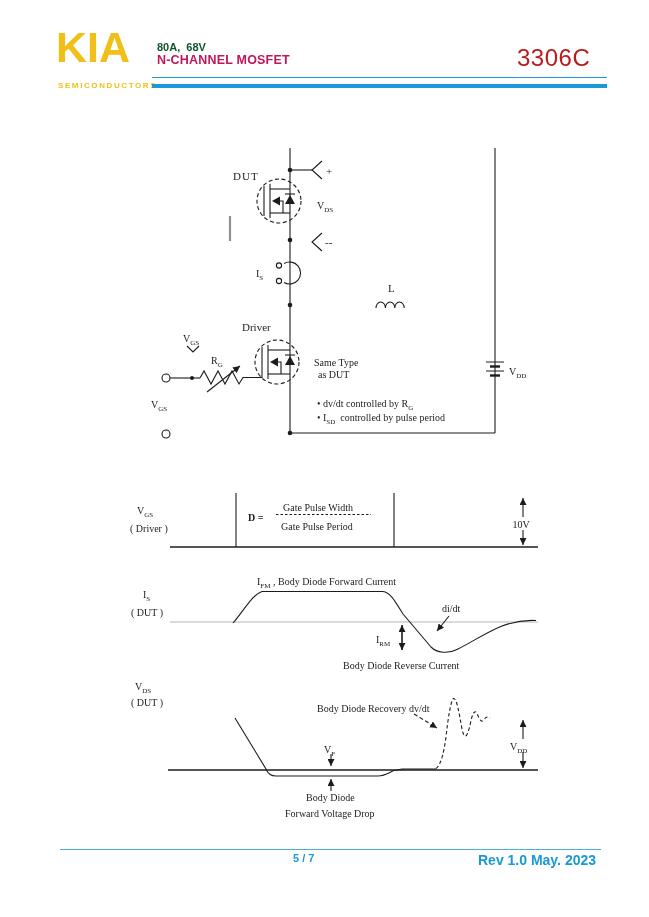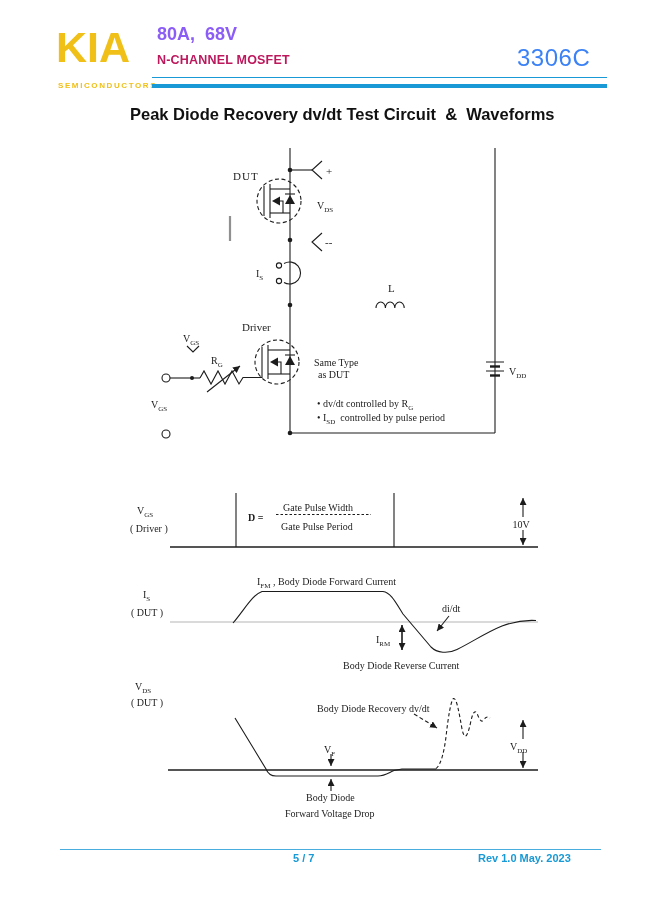--- a/index.html
+++ b/index.html
@@ -3,31 +3,31 @@
 <meta charset="utf-8">
 <style>
   html,body{margin:0;padding:0;background:#ffffff;}
   .page{position:relative;width:607px;height:917px;background:#fff;overflow:hidden;
         font-family:"Liberation Sans",sans-serif;}
   .abs{position:absolute;}
   
   .logo-kia{left:56px;top:26px;font-size:43px;font-weight:bold;color:#f0c018;
             letter-spacing:0px;line-height:1;}
   .logo-tag{left:58px;top:81px;font-size:8px;font-weight:bold;color:#f0c018;letter-spacing:1.6px;}
-  .spec1{left:157px;top:24px;font-size:18px;font-weight:600;color:#8b5cf6;white-space:pre;}
+  .spec1{left:157px;top:41px;font-size:11px;font-weight:600;color:#14532d;white-space:pre;}
   .spec2{left:157px;top:53px;font-size:12.5px;font-weight:bold;color:#be185d;letter-spacing:.2px;}
-  .part{left:517px;top:44px;font-size:24px;color:#3b82f6;letter-spacing:.5px;}
+  .part{left:517px;top:44px;font-size:24px;color:#b91c1c;letter-spacing:.5px;}
   .rule-thin{left:152px;top:77px;width:456px;height:1.3px;background:#1999d5;}
   .rule-thick{left:152px;top:83.5px;width:458px;height:4.5px;background:#1999d5;}
   
   .title{left:130px;top:105px;font-size:16.5px;font-weight:bold;color:#111;white-space:pre;}
   
   .foot-rule{left:60px;top:849px;width:541px;height:1.2px;background:#49aede;}
   .foot-page{left:293px;top:852px;font-size:11px;font-weight:bold;color:#1999d5;}
-  .foot-rev{left:478px;top:852px;font-size:11px;font-weight:bold;color:#1999d5;}
+  .foot-rev{left:478px;top:852px;font-size:14px;font-weight:bold;color:#1999d5;}
   
   svg{position:absolute;left:0;top:0;}
   svg text{font-family:"Liberation Serif",serif;font-size:10px;fill:#1c1c1c;}
   svg text.lg{font-size:11px;}
   svg tspan.sub{font-size:7px;}
   .ink{stroke:#1c1c1c;fill:none;stroke-width:1.1;}
   .ink2{stroke:#1c1c1c;fill:none;stroke-width:1.3;}
   .dash{stroke-dasharray:4 2.6;}
   .faint{stroke:#b5b5b5;stroke-width:1;}
   .gray{stroke:#909090;stroke-width:2.2;}
@@ -42,21 +42,20 @@
   <div>
     <div class="abs logo-kia">KIA</div>
     <div class="abs logo-tag">SEMICONDUCTORS</div>
     <div class="abs spec1">80A,  68V</div>
     <div class="abs spec2">N-CHANNEL MOSFET</div>
     <div class="abs part">3306C</div>
     <div class="abs rule-thin"></div>
     <div class="abs rule-thick"></div>
   </div>
 
-  <div class="abs title">Peak Diode Recovery dv/dt Test Circuit  &amp;  Waveforms</div>
 
   <svg width="649" height="917" viewBox="0 0 649 917">
     <defs>
       <marker id="ah" viewBox="0 0 10 10" refX="10" refY="5" markerWidth="7" markerHeight="7" markerUnits="userSpaceOnUse" orient="auto-start-reverse">
         <path d="M0 0 L10 5 L0 10 z" fill="#1c1c1c"></path>
       </marker>
     </defs>
 
     <g>
       <path class="ink" d="M290 148 V433"></path>

